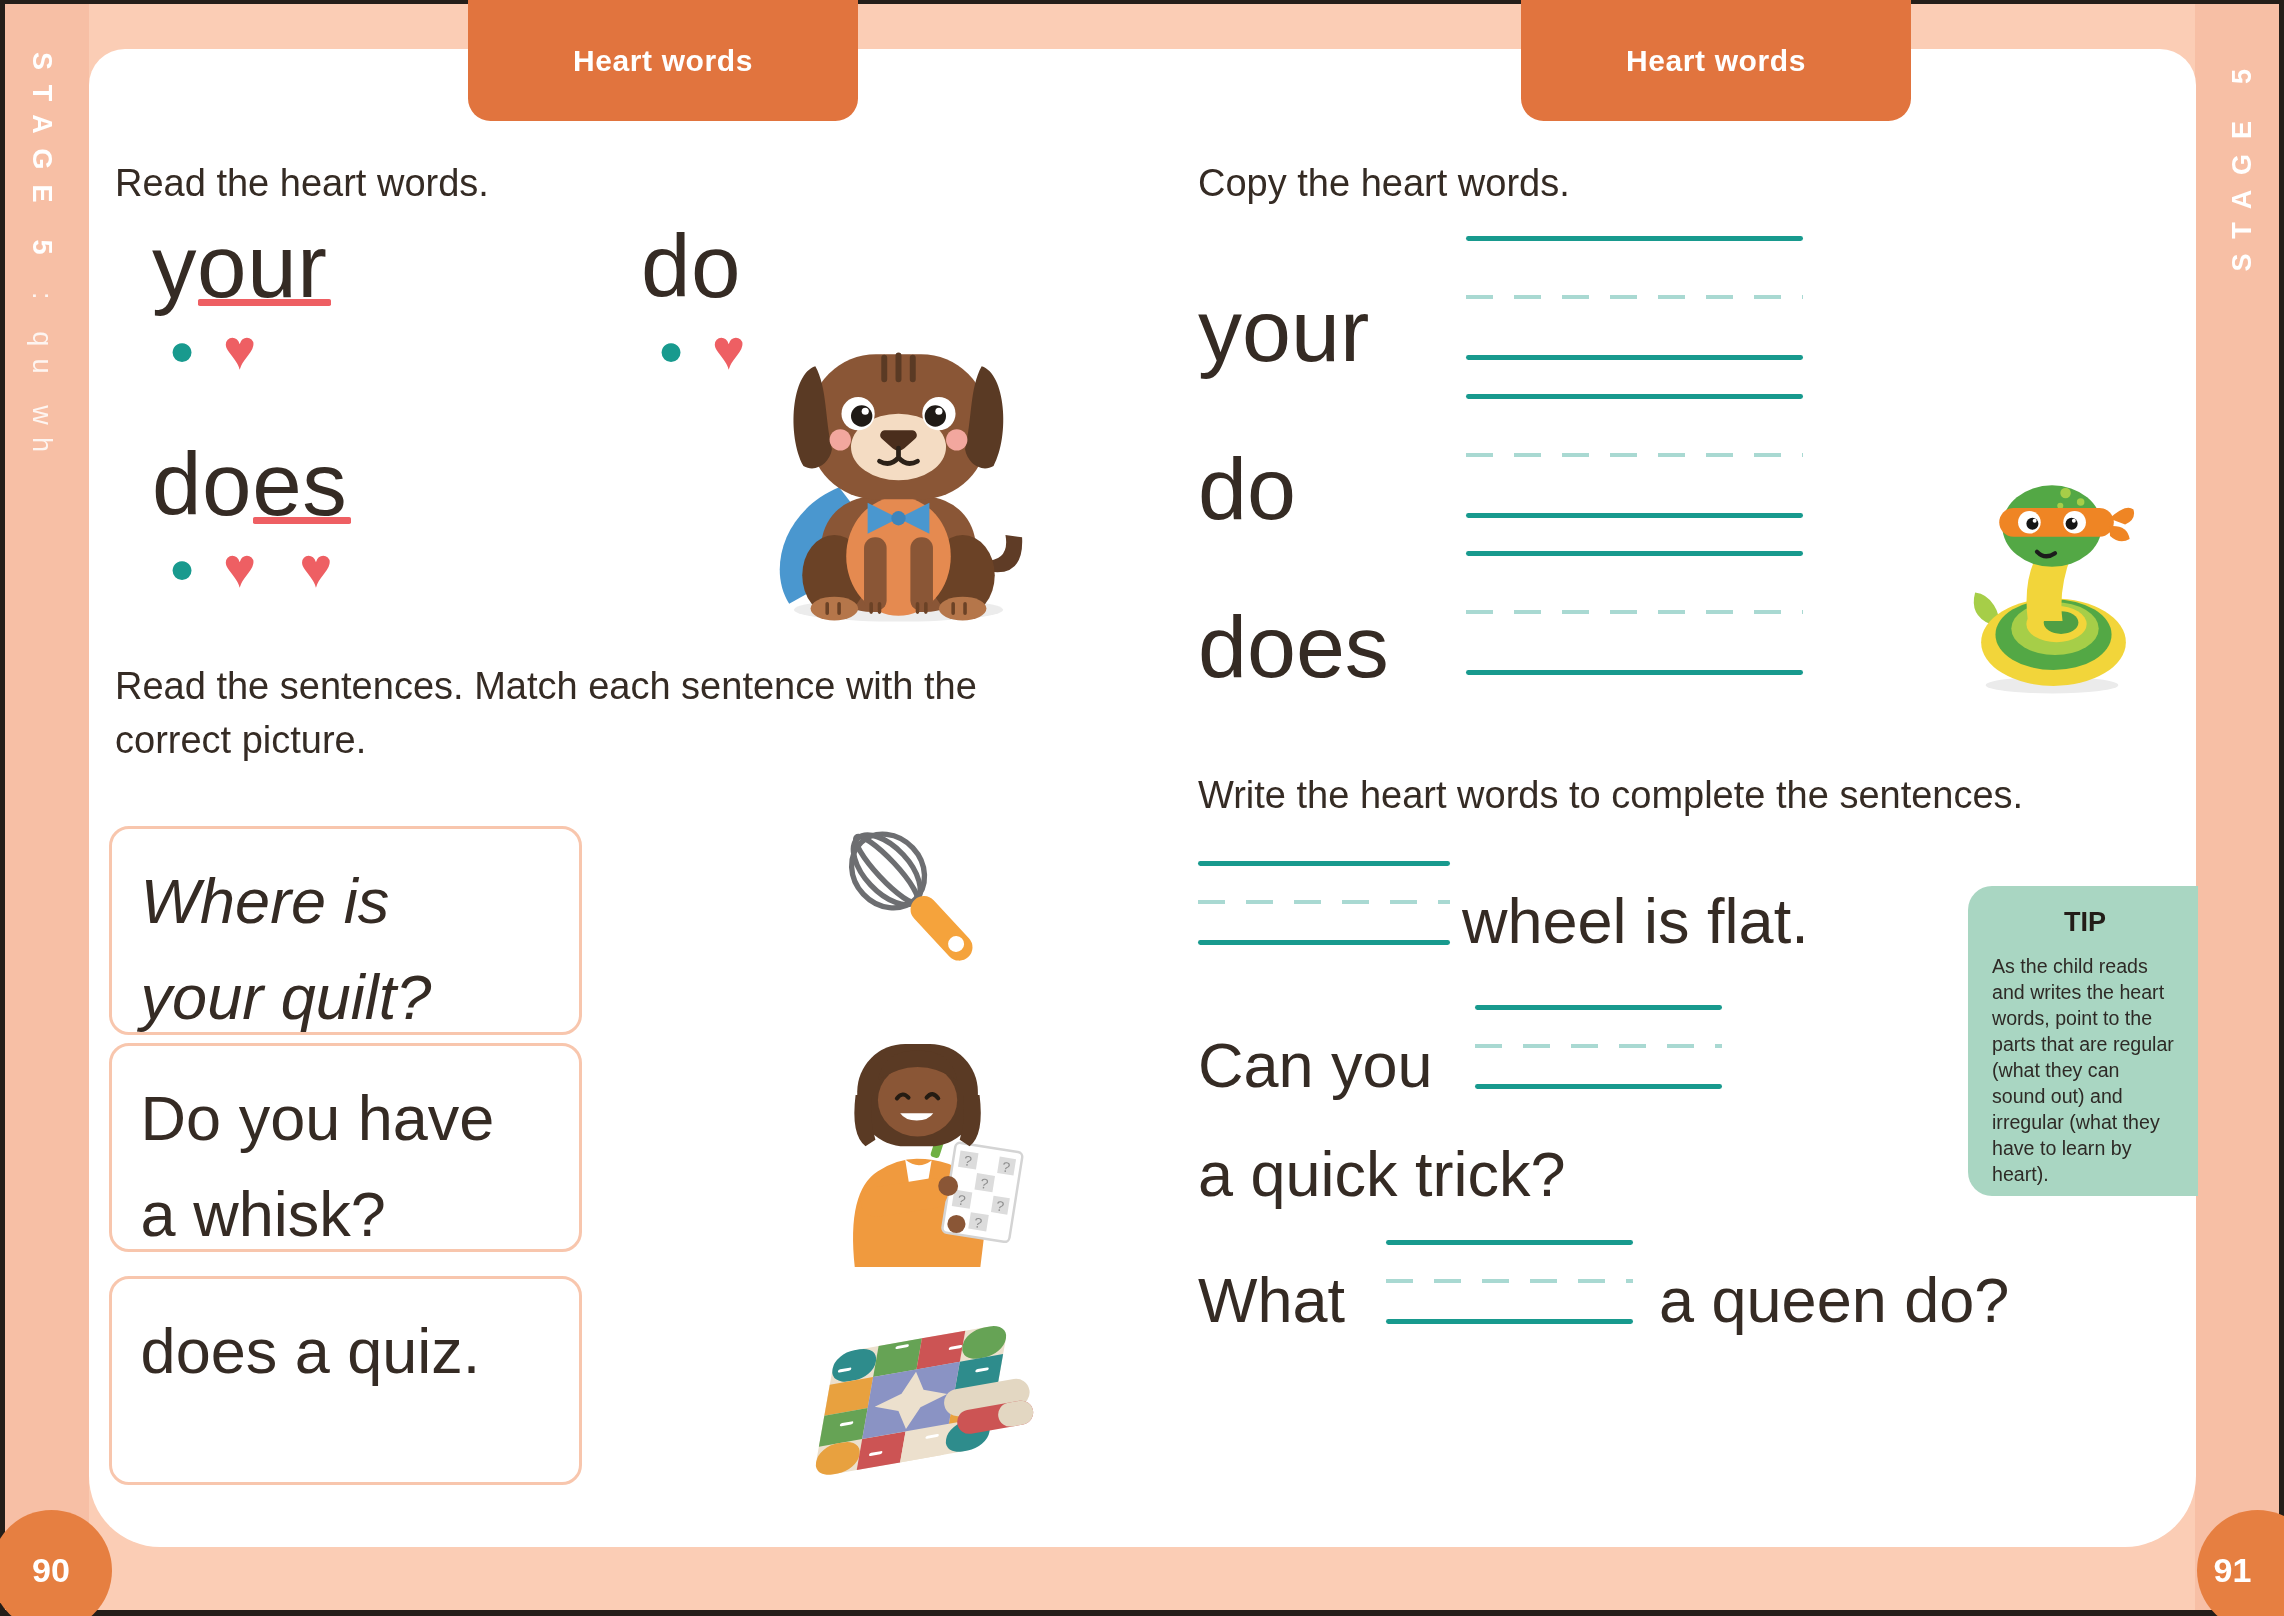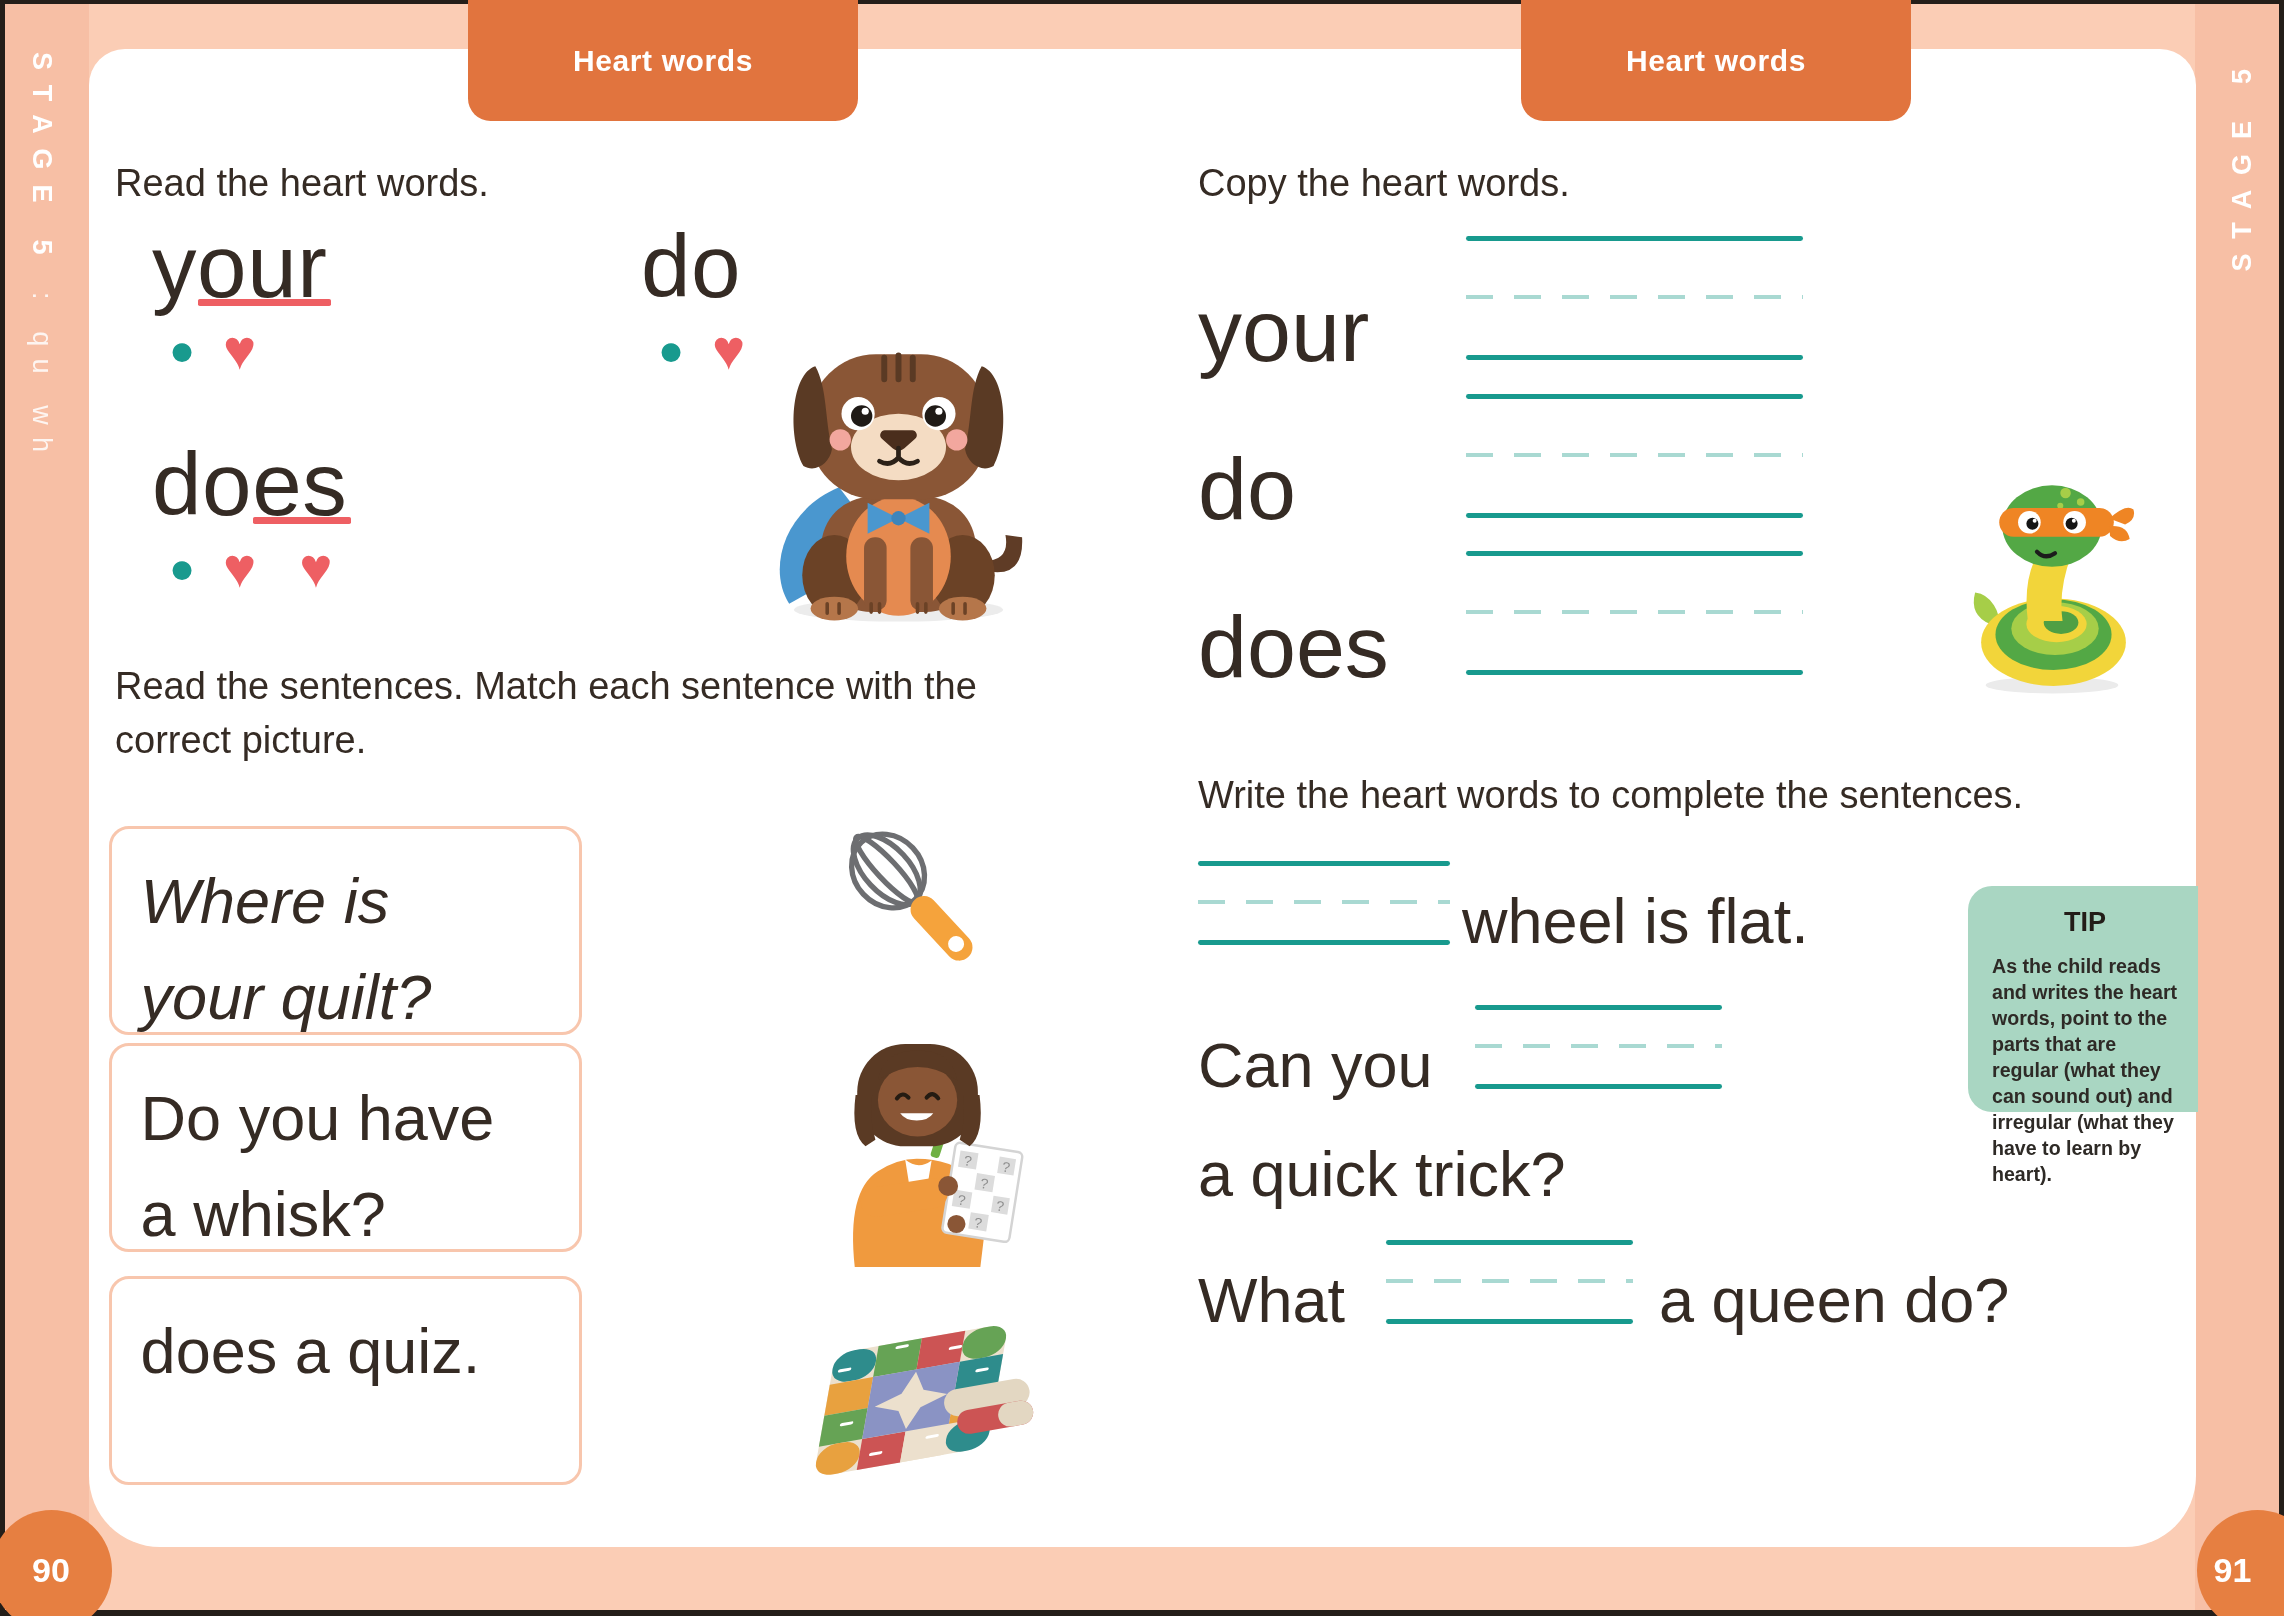--- a/index.html
+++ b/index.html
@@ -44,24 +44,24 @@
   .lines3{position:absolute;left:1466px;width:337px;height:124px;z-index:4;}
   .lines3 .solid, .blank .solid{position:absolute;left:0;right:0;height:4.8px;background:var(--teal);border-radius:2.4px;}
   .lines3 .dash, .blank .dash{position:absolute;left:0;right:0;height:3.6px;
         background:repeating-linear-gradient(90deg,var(--teal-light) 0 27px,transparent 27px 48px);}
   .lines3 .l1{top:0;} .lines3 .l2{top:59px;} .lines3 .l3{top:119px;}
   
   .blank{position:absolute;width:252px;height:83px;z-index:4;}
   .blank .l1{top:0;} .blank .l2{top:39px;} .blank .l3{top:79px;}
   .fill{position:absolute;font-size:63px;line-height:1;z-index:5;}
   
-  .tip{position:absolute;left:1968px;top:886px;width:230px;height:226px;background:var(--mint);
+  .tip{position:absolute;left:1968px;top:886px;width:230px;height:310px;background:var(--mint);
        border-radius:24px 0 0 24px;box-sizing:border-box;padding:21.4px 20px 0 24px;z-index:5;}
   .tip h3{margin:0 0 14.3px 0;text-align:center;font-size:27px;font-weight:800;color:#231d18;}
-  .tip p{margin:0;font-size:19.6px;line-height:26px;color:#2e2a26;font-weight:700;}
+  .tip p{margin:0;font-size:19.6px;line-height:26px;color:#2e2a26;font-weight:400;}
   
   .illus{position:absolute;z-index:5;}
 </style>
 </head>
 <body>
 
 <div id="stage" style="--peach-frame: #fbcdb5; --peach-side: #f7bfa5; --orange-tab: #e1743e; --orange-circle: #e67f41; --ink: #352b24; --red: #ee5f63; --teal: #189a8e; --teal-light: #a9d9d2; --mint: #a9d6c2; --box-border: #f8c6ad;">
   <div class="frame">
     <div class="strip left"></div>
     <div class="strip right"></div>

